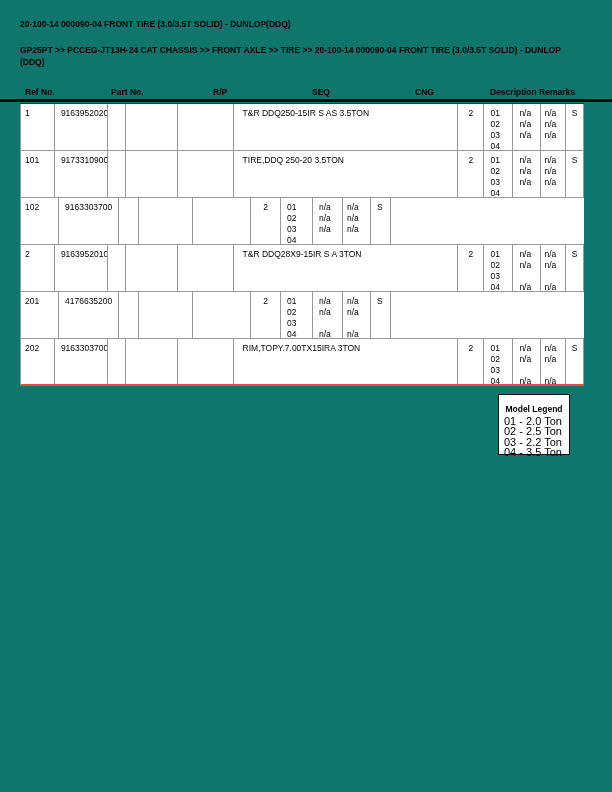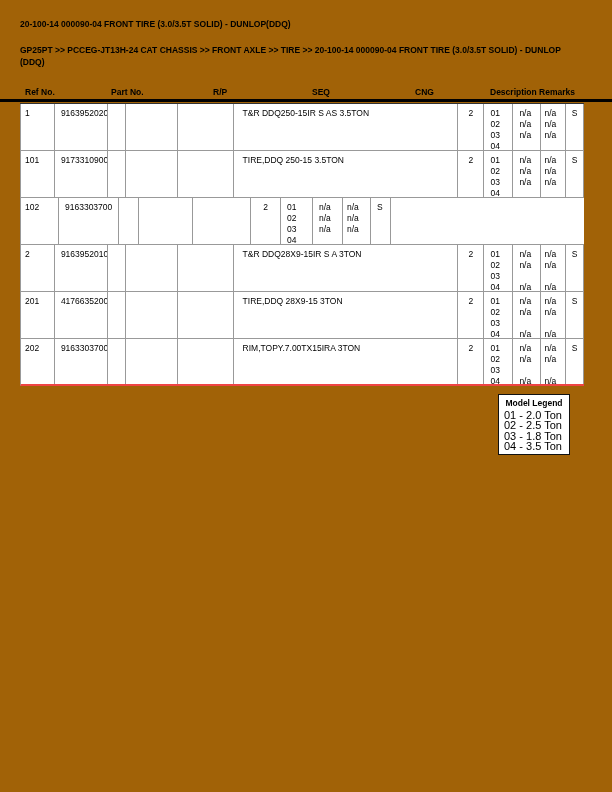--- a/index.html
+++ b/index.html
@@ -1,21 +1,21 @@
 <!DOCTYPE html>
 <html><head>
 <meta charset="utf-8">
 <style>
   html,body{margin:0;padding:0;}
   body{
     width:612px;height:792px;background:#ffffff;color:#000;
     font-family:"Liberation Sans","DejaVu Sans",sans-serif;
     position:relative;overflow:hidden;
   }
-  .page{position:absolute;left:0;top:0;width:612px;height:792px;background:#a16207;}
+  .page{position:absolute;left:0;top:0;width:612px;height:792px;background:#0f766e;}
 
   .doc-title{
     position:absolute;left:20px;top:19px;width:575px;
     font-size:8.5px;font-weight:bold;line-height:10px;white-space:nowrap;
   }
   .breadcrumb{
     position:absolute;left:20px;top:45px;width:575px;
     font-size:8.5px;font-weight:bold;
   }
   .bc-line{line-height:11.5px;}
@@ -52,21 +52,21 @@
   .col-qty{width:30px;text-align:center;padding-left:0;}
   .col-model{width:32px;padding-left:6px;}
   .col-from{width:30px;padding-left:6px;}
   .col-upto{width:28px;padding-left:4px;}
   .col-mr{width:20px;padding-left:6px;}
 
   .legend{
     position:absolute;left:498px;top:394px;width:72px;height:61px;
     box-sizing:border-box;border:1.5px solid #111;background:#fff;
   }
-  .legend-title{margin-top:3px;text-align:center;font-size:8.5px;font-weight:bold;line-height:10px;}
+  .legend-title{margin-top:9px;text-align:center;font-size:8.5px;font-weight:bold;line-height:10px;}
   .legend-items{margin-top:2px;padding-left:5px;font-size:11px;}
   .legend-item{line-height:10.4px;white-space:nowrap;}
 </style>
 </head>
 <body>
 
 <div class="page">
 
   <div class="doc-title">20-100-14 000090-04 FRONT TIRE (3.0/3.5T SOLID) - DUNLOP(DDQ)</div>
 
@@ -119,21 +119,21 @@
           <div class="line"></div>
         </div>
         <div class="cell col-mr">S</div>
       </div>
       <div class="trow">
         <div class="cell col-ref">101</div>
         <div class="cell col-part">9173310900</div>
         <div class="cell col-rp"></div>
         <div class="cell col-seq"></div>
         <div class="cell col-cng"></div>
-        <div class="cell col-desc">TIRE,DDQ 250-15 3.5TON</div>
+        <div class="cell col-desc">TIRE,DDQ 250-20 3.5TON</div>
         <div class="cell col-qty">2</div>
         <div class="cell col-model">
           <div class="line">01</div>
           <div class="line">02</div>
           <div class="line">03</div>
           <div class="line">04</div>
         </div>
         <div class="cell col-from">
           <div class="line">n/a</div>
           <div class="line">n/a</div>
@@ -202,21 +202,20 @@
           <div class="line">n/a</div>
         </div>
         <div class="cell col-mr">S</div>
       </div>
       <div class="trow">
         <div class="cell col-ref">201</div>
         <div class="cell col-part">4176635200</div>
         <div class="cell col-rp"></div>
         <div class="cell col-seq"></div>
         <div class="cell col-cng"></div>
-        <div class="cell col-desc">TIRE,DDQ 28X9-15 3TON</div>
         <div class="cell col-qty">2</div>
         <div class="cell col-model">
           <div class="line">01</div>
           <div class="line">02</div>
           <div class="line">03</div>
           <div class="line">04</div>
         </div>
         <div class="cell col-from">
           <div class="line">n/a</div>
           <div class="line">n/a</div>
@@ -259,18 +258,18 @@
         </div>
         <div class="cell col-mr">S</div>
       </div>
     </div>
 
   <div class="legend">
     <div class="legend-title">Model Legend</div>
     <div class="legend-items" id="legend-items">
         <div class="legend-item">01 - 2.0 Ton</div>
         <div class="legend-item">02 - 2.5 Ton</div>
-        <div class="legend-item">03 - 1.8 Ton</div>
+        <div class="legend-item">03 - 2.2 Ton</div>
         <div class="legend-item">04 - 3.5 Ton</div>
       </div>
   </div>
 
 </div>
 
 </body></html>

